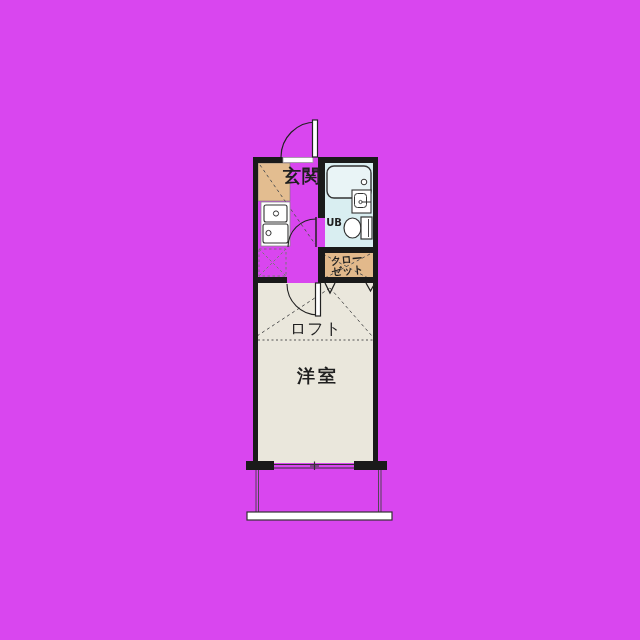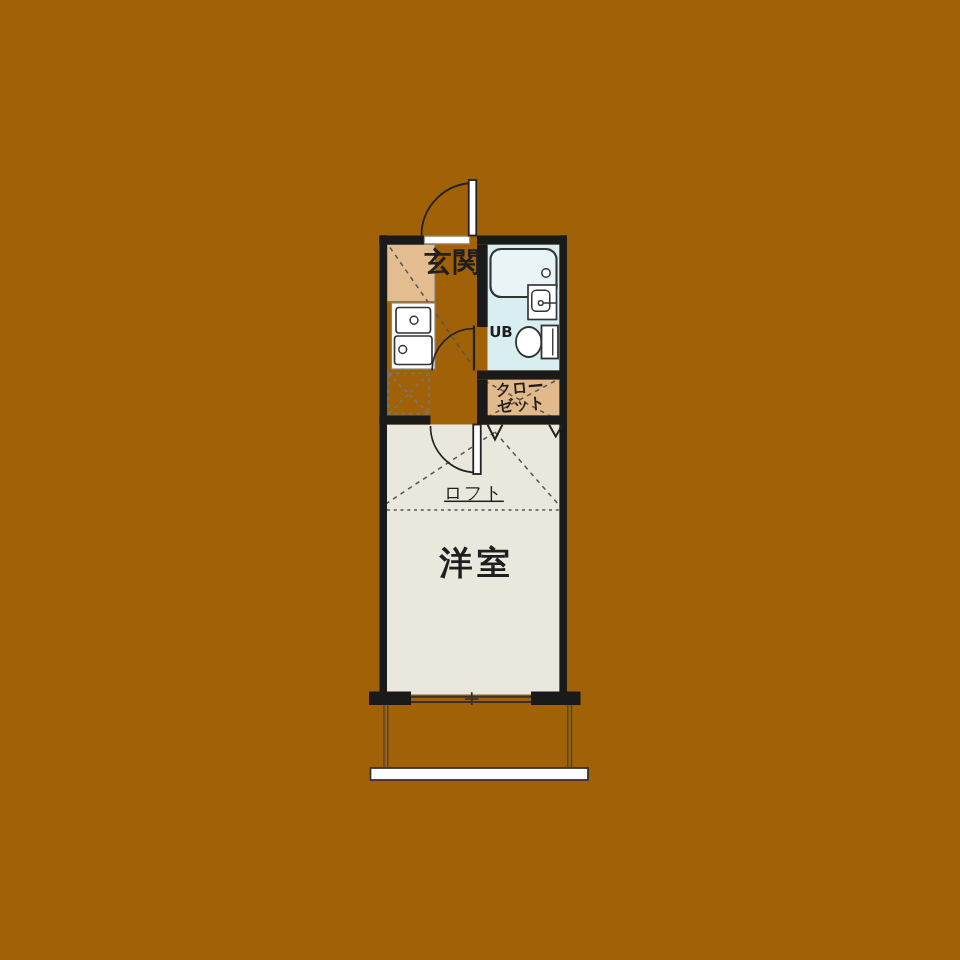--- a/index.html
+++ b/index.html
@@ -1,31 +1,31 @@
 <!DOCTYPE html>
 <html><head>
 <meta charset="utf-8">
 <style>
   html,body{margin:0;padding:0;background:#ffffff;}
   .stage{
-    position:relative;width:640px;height:640px;background:#a16207;overflow:hidden;
+    position:relative;width:640px;height:640px;background:#d946ef;overflow:hidden;
     font-family:"DejaVu Sans","Liberation Sans",sans-serif;
   }
   .plan-svg{position:absolute;left:0;top:0;width:640px;height:640px;}
   .lbl{
     position:absolute;transform:translate(-50%,-50%);
     color:#1f1f1f;white-space:nowrap;line-height:1.05;text-align:center;
     font-family:"DejaVu Sans","Liberation Sans",sans-serif;
   }
   .lbl-genkan{left:302px;top:176px;font-size:18px;font-weight:600;letter-spacing:1px;}
   .lbl-ub{left:334px;top:223px;font-size:10px;font-weight:600;}
   .lbl-closet{left:347px;top:265px;font-size:10.5px;font-weight:600;transform:translate(-50%,-50%) rotate(-5deg);}
   .lbl-closet span{display:block;}
-  .lbl-loft{left:316px;top:329px;font-size:12px;font-weight:500;letter-spacing:1px;text-decoration:underline;}
-  .lbl-room{left:318px;top:376px;font-size:22px;font-weight:600;letter-spacing:3px;}
+  .lbl-loft{left:316px;top:329px;font-size:16px;font-weight:500;letter-spacing:1px;}
+  .lbl-room{left:318px;top:376px;font-size:18px;font-weight:600;letter-spacing:3px;}
 </style>
 </head>
 <body>
 
 <div class="stage">
   <svg class="plan-svg" viewBox="0 0 640 640">
 
     <rect x="258" y="283" width="115" height="180" stroke="none" fill="#eae7dc"></rect>
     <rect x="325" y="163" width="48" height="84" stroke="none" fill="#d9eef1"></rect>
     <rect x="258" y="163" width="32" height="38" stroke="#777" stroke-width="0.6" fill="#e3bd90"></rect>

